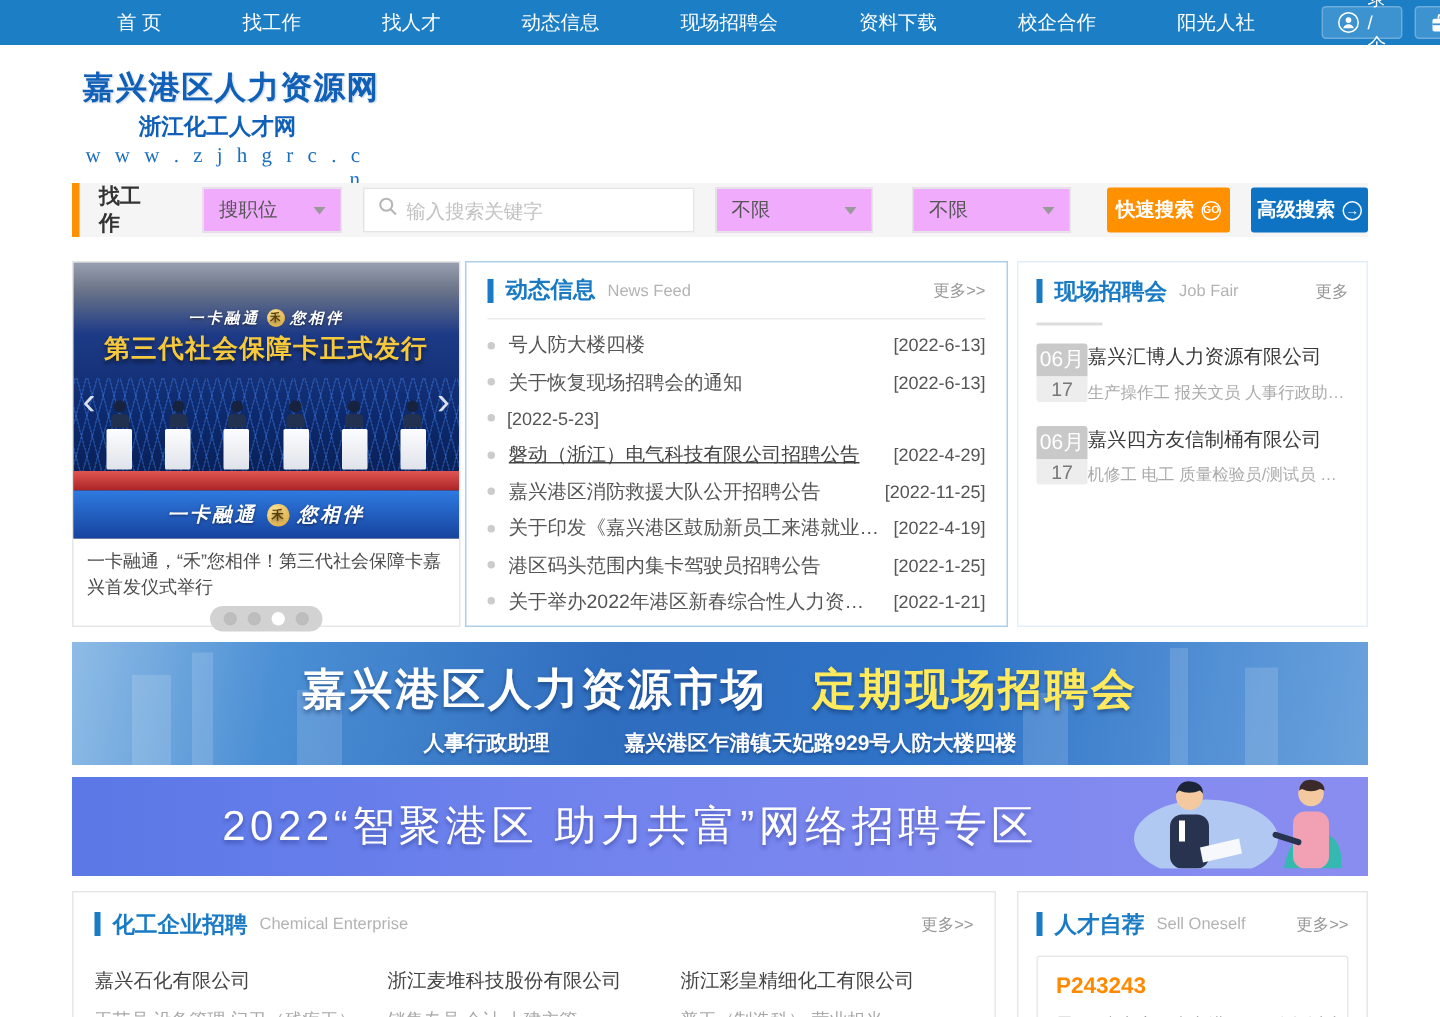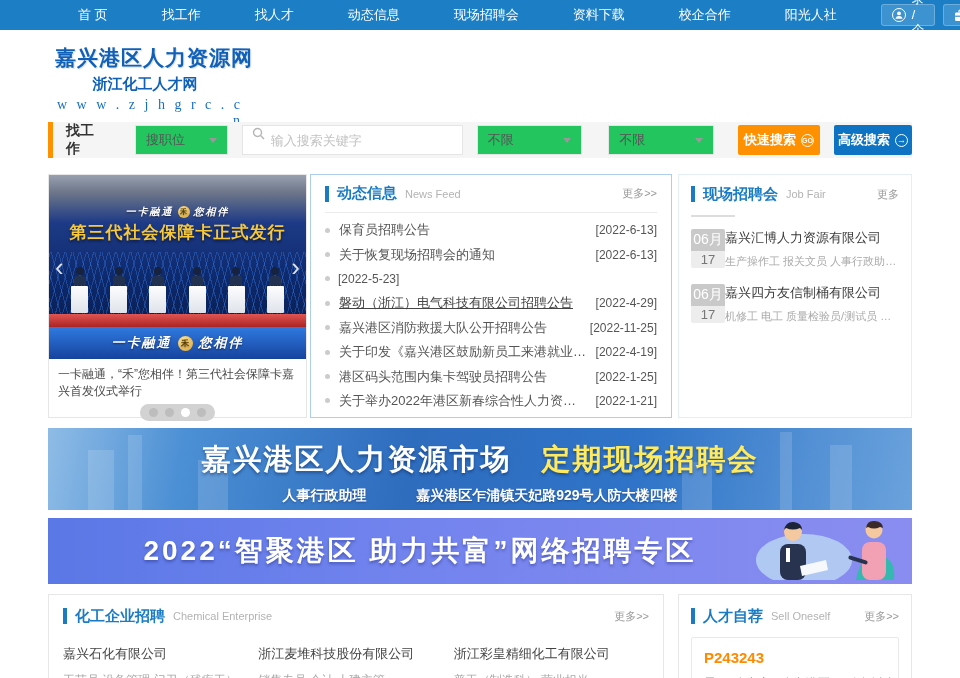--- a/index.html
+++ b/index.html
@@ -23,27 +23,27 @@
   .logo-sub { font-size:15px; font-weight:bold; color:#1060b8; text-align:center; width:180px; margin-top:3px; }
   .logo-url { font-family:"Liberation Serif", serif; font-size:14px; color:#1b6fc0;
     letter-spacing:3px; margin-top:3px; width:188px; text-align:right; }
 
   .content { width:864px; margin-left:48px; }
 
   
   .searchbar { position:relative; height:36px; background:#f5f5f5; display:flex; align-items:center; }
   .accent-bar { position:absolute; left:0; top:0; width:5px; height:36px; background:#ff9000; }
   .search-label { margin-left:18px; font-size:14px; font-weight:bold; color:#333; }
-  .select { height:30px; background:#22c55e; border:1px solid #e5e5e5; display:flex; align-items:center;
+  .select { height:30px; background:#f0abfc; border:1px solid #e5e5e5; display:flex; align-items:center;
     padding:0 10px; font-size:13px; color:#555; cursor:pointer; }
   .select .caret { margin-left:auto; width:0; height:0; border-left:4px solid transparent;
     border-right:4px solid transparent; border-top:5px solid #999; }
   .sel-cat { width:98px; margin-left:30px; }
   .search-input { width:236px; height:30px; margin-left:14px; background:#fff; border:1px solid #e5e5e5;
-    display:flex; padding:0 9px; }
+    display:flex; align-items:center; padding:0 9px; }
   .search-input input { border:none; outline:none; flex:1; font-size:13px; color:#555; margin-left:6px;
     font-family:"Liberation Sans", sans-serif; background:transparent; }
   .search-input input::placeholder { color:#c2c2c2; }
   .sel-f { width:112px; margin-left:14px; }
   .sel-f2 { margin-left:26px; }
   .btn { height:30px; display:flex; align-items:center; justify-content:center; gap:5px;
     color:#fff; font-size:13px; font-weight:bold; border-radius:2px; cursor:pointer; }
   .btn-quick { width:88px; margin-left:24px; background:#ff9000; }
   .btn-adv { width:84px; margin-left:14px; background:#0d73c2; }
   .circ-ico { width:13px; height:13px; border:1px solid #fff; border-radius:50%; font-size:7px;
@@ -128,21 +128,21 @@
   .b1-white { color:#fff; }
   .b1-yellow { color:#ffe95c; margin-left:20px; }
   .b1-line2 { position:relative; text-align:center; margin-top:7px; font-size:14px; font-weight:bold; color:#fff;
     text-shadow:0 1px 2px rgba(0,30,80,.45); }
   .b1-sched { margin-right:46px; }
 
   
   .banner2 { position:relative; margin-top:8px; height:66px; overflow:hidden; cursor:pointer;
     background:linear-gradient(90deg,#5a78e6 0%,#7484ee 45%,#8a8df0 100%); }
   .b2-title { position:absolute; left:0; right:120px; top:50%; transform:translateY(-50%); text-align:center;
-    color:#fff; font-size:28px; font-weight:bold; letter-spacing:3px; white-space:nowrap;
+    color:#fff; font-size:28px; font-weight:normal; letter-spacing:3px; white-space:nowrap;
     text-shadow:0 2px 3px rgba(30,40,120,.45); }
   .b2-illus { position:absolute; right:8px; bottom:0; }
 
   
   .bottom-row { display:flex; margin-top:10px; }
   .chem-panel { width:616px; border:1px solid #e7e7e7; padding:0 14px; background:#fff; }
   .chem-panel .panel-head { height:42px; }
   .chem-cols { display:flex; margin-top:8px; }
   .chem-col { width:205px; cursor:pointer; }
   .chem-name { font-size:13px; color:#444; white-space:nowrap; overflow:hidden; text-overflow:ellipsis; }
@@ -298,21 +298,21 @@
       <div class="news-panel">
         <div class="panel-head">
           <span class="sec-bar"></span>
           <span class="sec-title">动态信息</span>
           <span class="sec-sub">News Feed</span>
           <span class="sec-more">更多&gt;&gt;</span>
         </div>
         <div class="news-list">
           <div class="news-row">
             <span class="bullet"></span>
-            <span class="news-title">保育员招聘公告</span>
+            <span class="news-title">号人防大楼四楼</span>
             <span class="news-date">[2022-6-13]</span>
           </div>
           <div class="news-row">
             <span class="bullet"></span>
             <span class="news-title">关于恢复现场招聘会的通知</span>
             <span class="news-date">[2022-6-13]</span>
           </div>
           <div class="news-row">
             <span class="bullet"></span>
             <span class="news-date">[2022-5-23]</span>

